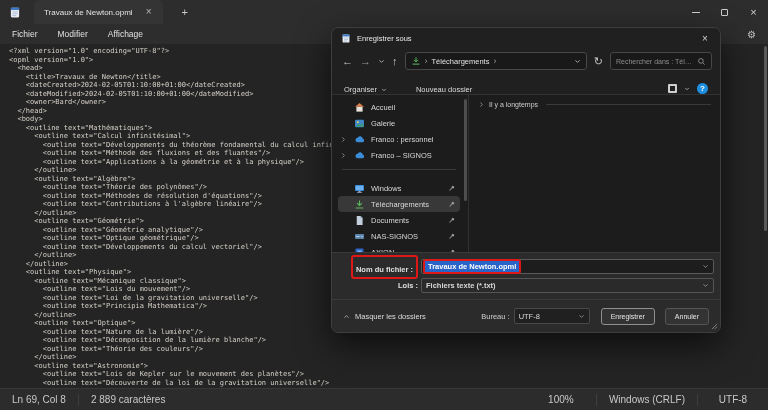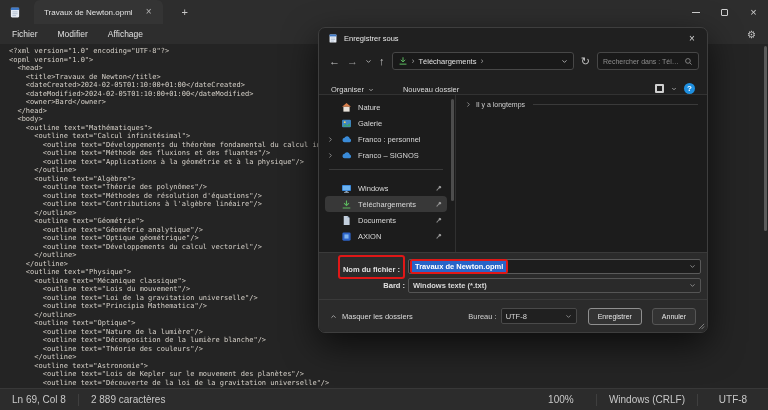--- a/index.html
+++ b/index.html
@@ -30,21 +30,21 @@
   .code { position:absolute; left:9px; top:3px; font-family:"DejaVu Sans Mono", monospace;
           font-size:7px; line-height:8.5px; color:#d6d1c9; white-space:pre; }
   .editor-scrollbar { position:absolute; right:1px; top:2px; width:3px; height:185px; background:#5b5b5b; border-radius:2px; }
   .statusbar { height:22px; display:flex; align-items:center; background:#2c2c2c; border-top:1px solid #383838;
                font-size:10px; color:#c9c9c9; flex:0 0 auto; }
   .sb-item { padding:0 12px; }
   .sb-sep { border-left:1px solid #3f3f3f; height:12px; }
   .sb-right { margin-left:auto; display:flex; align-items:center; height:100%; }
   .sb-right .sb-item { min-width:70px; text-align:center; }
   
-  .dialog { position:absolute; left:318px; top:27px; width:390px; height:306px; z-index:10;
+  .dialog { position:absolute; left:331px; top:27px; width:390px; height:306px; z-index:10;
             background:#202020; border:1px solid #3e3e3e; border-radius:7px;
             box-shadow:0 12px 34px rgba(0,0,0,.65); display:flex; flex-direction:column; overflow:hidden; }
   .dlg-titlebar { height:20px; display:flex; align-items:center; gap:6px; padding:0 2px 0 9px; flex:0 0 auto; }
   .dlg-title { font-size:7.5px; color:#e8e8e8; }
   .dlg-close { margin-left:auto; width:26px; height:100%; display:flex; align-items:center; justify-content:center;
                font-size:10px; color:#cfcfcf; }
   .dlg-toolbar { height:26px; display:flex; align-items:center; padding:0 8px 0 10px; gap:7px; flex:0 0 auto; }
   .nav-arrow { font-size:11px; color:#c6c6c6; line-height:1; }
   .nav-dim { color:#9a9a9a; }
   .boxfield { height:18px; background:#191919; border:1px solid #474747; border-radius:3px;
@@ -283,21 +283,21 @@
       <div class="sidebar">
 
         <div class="side-row">
           <span class="side-chevron"></span>
           <span class="side-icon">
             <svg width="11" height="11" viewBox="0 0 16 16">
                 <path d="M8 1.5L14.5 7H1.5z" fill="#d97e4a"></path>
                 <rect x="3.5" y="7" width="9" height="7" fill="#e8e2da"></rect>
               </svg>
           </span>
-          <span class="side-label">Nature</span>
+          <span class="side-label">Accueil</span>
         </div>
 
         <div class="side-row">
           <span class="side-chevron"></span>
           <span class="side-icon">
             <svg width="11" height="11" viewBox="0 0 16 16">
                 <rect x="1.5" y="2.5" width="13" height="11" rx="1.5" fill="#3f87c5"></rect>
                 <circle cx="5.5" cy="6" r="1.4" fill="#f2d264"></circle>
                 <path d="M2.5 12.5l4-4 2.5 2.5 3-3.5 1.5 1.8v3.2z" fill="#3c9f6e"></path>
               </svg>
@@ -393,20 +393,40 @@
             <svg width="9" height="9" viewBox="0 0 16 16">
                 <g fill="#9a9a9a" transform="rotate(45 8 8)">
                   <circle cx="8" cy="4.5" r="2.4"></circle>
                   <rect x="7.2" y="5.5" width="1.6" height="4.5"></rect>
                   <path d="M8 13.5l-1.5-3.5h3z"></path>
                 </g>
               </svg>
           </span>
         </div>
 
+        <div class="side-row">
+          <span class="side-chevron"></span>
+          <span class="side-icon">
+            <svg width="11" height="11" viewBox="0 0 16 16">
+                <rect x="1.5" y="4.5" width="13" height="7" rx="1" fill="#5b84ab"></rect>
+                <circle cx="11.5" cy="8" r="1" fill="#cfe3f5"></circle>
+                <rect x="3" y="7.4" width="5" height="1.2" fill="#cfe3f5"></rect>
+              </svg>
+          </span>
+          <span class="side-label">NAS-SIGNOS</span>
+          <span class="side-pin">
+            <svg width="9" height="9" viewBox="0 0 16 16">
+                <g fill="#9a9a9a" transform="rotate(45 8 8)">
+                  <circle cx="8" cy="4.5" r="2.4"></circle>
+                  <rect x="7.2" y="5.5" width="1.6" height="4.5"></rect>
+                  <path d="M8 13.5l-1.5-3.5h3z"></path>
+                </g>
+              </svg>
+          </span>
+        </div>
 
         <div class="side-row">
           <span class="side-chevron"></span>
           <span class="side-icon">
             <svg width="11" height="11" viewBox="0 0 16 16">
                 <rect x="2" y="2" width="12" height="12" rx="2" fill="#2c63c8"></rect>
                 <rect x="5" y="5" width="6" height="6" fill="#7fb3ef"></rect>
               </svg>
           </span>
           <span class="side-label">AXION</span>
@@ -446,24 +466,24 @@
           </span>
           <span class="input-chevron">
             <svg width="7" height="7" viewBox="0 0 12 12">
                 <path d="M2.5 4l3.5 3.5L9.5 4" stroke="#9a9a9a" stroke-width="1.4" fill="none"></path>
               </svg>
           </span>
         </div>
       </div>
       <div class="field-row">
         <span class="field-label-slot">
-          <span class="field-label">Bard :</span>
+          <span class="field-label">Lois :</span>
         </span>
         <div class="type-select">
-          <span class="type-value">Windows texte (*.txt)</span>
+          <span class="type-value">Fichiers texte (*.txt)</span>
           <span class="input-chevron">
             <svg width="7" height="7" viewBox="0 0 12 12">
                 <path d="M2.5 4l3.5 3.5L9.5 4" stroke="#9a9a9a" stroke-width="1.4" fill="none"></path>
               </svg>
           </span>
         </div>
       </div>
     </div>
 
     <div class="dlg-footer">

